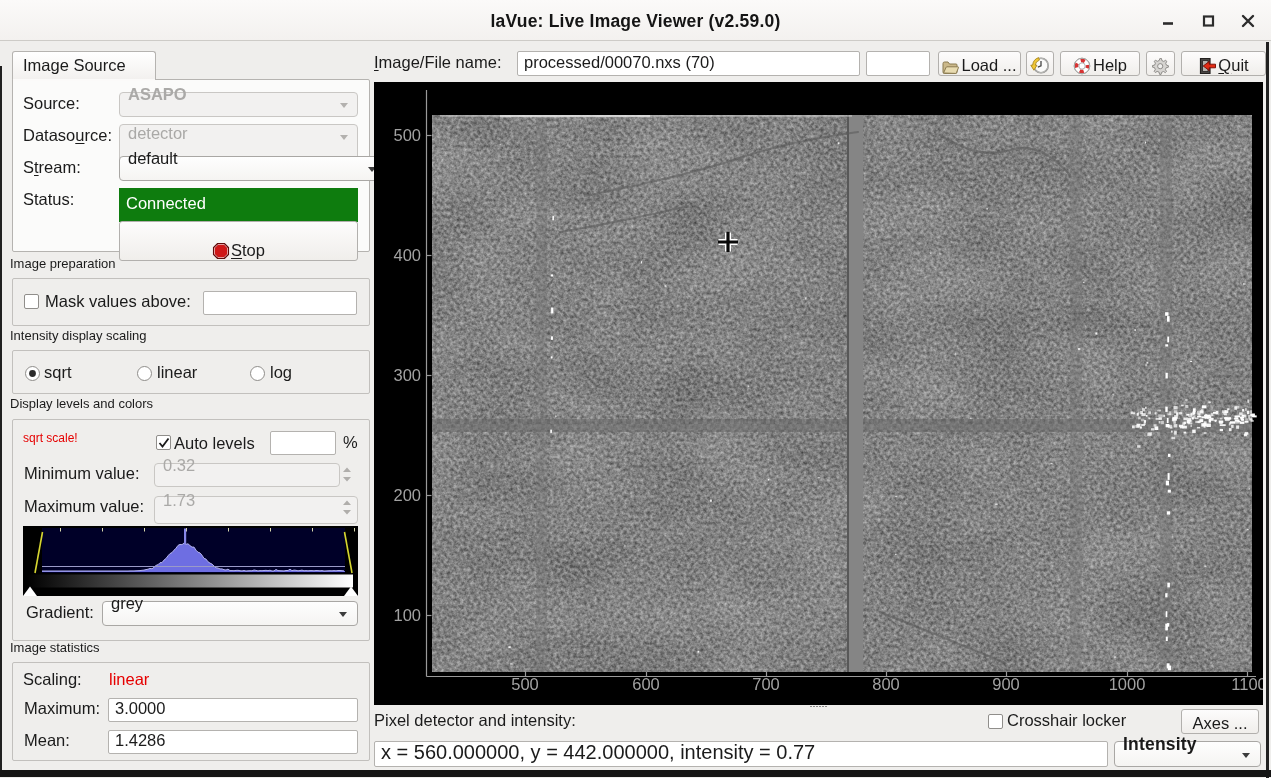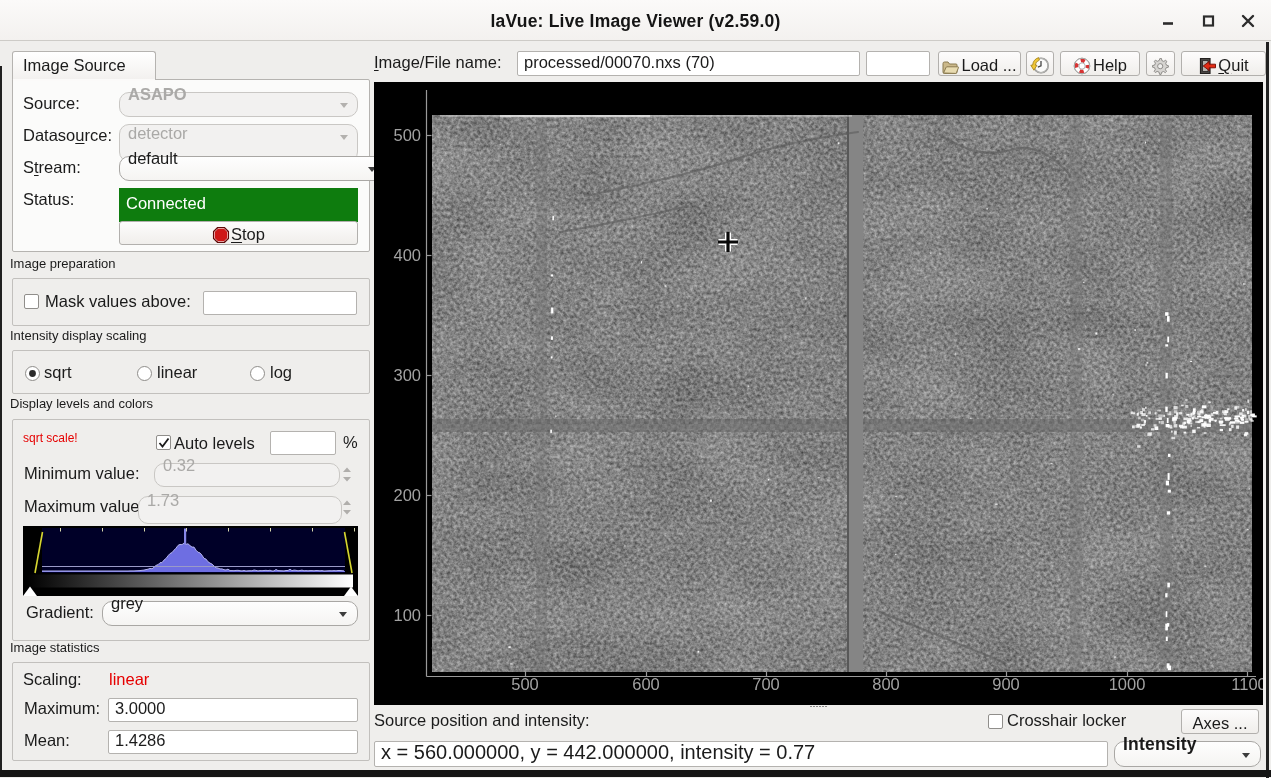--- a/index.html
+++ b/index.html
@@ -9,21 +9,21 @@
 
 #titlebar { left:0; top:0; width:1271px; height:41px; background:linear-gradient(#fbfaf9,#f3f1ef); border-bottom:1px solid #cdcbc7; }
 #title { width:100%; text-align:center; top:11px; font-weight:bold; font-size:17.5px; color:#151515; letter-spacing:0.2px; }
 
 #brd-l { left:0; top:66px; width:2px; height:704px; background:#202020; }
 #brd-r { left:1266px; top:42px; width:3px; height:736px; background:#202020; }
 #brd-b { left:0; top:770px; width:1271px; height:7px; background:#151515; }
 
 .btn { background:linear-gradient(#fdfcfc,#f0eeeb); border:1px solid #b2b0ad; border-radius:3px; display:flex; align-items:flex-end; justify-content:center; color:#1b1b1b; }
 .field { background:#ffffff; border:1px solid #b4b2af; border-radius:2px; color:#1b1b1b; display:flex; align-items:center; padding-left:6px; padding-bottom:3px; }
-.combo { background:linear-gradient(#fefefe,#f5f4f2); border:1px solid #a9a7a4; border-radius:10px; display:flex; align-items:center; padding-left:8px; padding-bottom:20px; }
+.combo { background:linear-gradient(#fefefe,#f5f4f2); border:1px solid #a9a7a4; border-radius:4px; display:flex; align-items:center; padding-left:8px; padding-bottom:20px; }
 .combo.dis { background:#f2f1f0; border:1px solid #c9c7c4; color:#aaa9a7; }
 .arrow { position:absolute; width:0; height:0; border-left:4.5px solid transparent; border-right:4.5px solid transparent; border-top:5px solid #3c3c3c; }
 .arrow.lt { border-top-color:#b3b1ae; }
 .frame { border:1px solid #c2c0bd; border-radius:2px; }
 .hdr { font-size:13px; color:#1b1b1b; line-height:1.05; transform:translateY(-2px); }
 .cb { width:15px; height:15px; background:#fff; border:1px solid #908e8b; border-radius:2px; }
 .lbl { font-size:16.5px; color:#1b1b1b; white-space:nowrap; line-height:1.05; transform:translateY(-2px); }
 u.mn { text-decoration:underline; text-underline-offset:2px; }
 </style>
 </head>
@@ -82,21 +82,21 @@
 <div class="abs" style="left:13px;top:79px;width:142px;height:2px;background:#fbfaf9"></div>
 
 <div class="abs lbl" style="left:23px;top:97px">Source:</div>
 <div class="abs combo dis" style="left:119px;top:92px;width:239px;height:25px;font-weight:bold">ASAPO<i class="arrow lt" style="right:9px;top:10px"></i></div>
 <div class="abs lbl" style="left:23px;top:129px">Dataso<u class="mn">u</u>rce:</div>
 <div class="abs combo dis" style="left:119px;top:124px;width:239px;height:38px">detector<i class="arrow lt" style="right:9px;top:10px"></i></div>
 <div class="abs lbl" style="left:23px;top:161px">S<u class="mn">t</u>ream:</div>
 <div class="abs combo" style="left:119px;top:156px;width:267px;height:25px">default<i class="arrow" style="right:9px;top:10px"></i></div>
 <div class="abs lbl" style="left:23px;top:193px">Status:</div>
 <div class="abs" style="left:119px;top:188px;width:239px;height:34px;background:#0e7c0e;color:#ffffff;display:flex;align-items:center;padding-left:7px;padding-bottom:3px">Connected</div>
-<div class="abs btn" style="left:119px;top:221px;width:239px;height:24px">
+<div class="abs btn" style="left:119px;top:221px;width:239px;height:40px">
     <svg width="18" height="18" viewBox="0 0 18 18" style="margin-right:1px">
       <path d="M5.6 1.8 L12.4 1.8 L16.2 5.6 L16.2 12.4 L12.4 16.2 L5.6 16.2 L1.8 12.4 L1.8 5.6 Z" fill="#cf1717" stroke="#5d0a0a" stroke-width="1.7"></path>
       <path d="M5.9 2.5 L12.1 2.5 L15.5 5.9 L15.5 12.1 L12.1 15.5 L5.9 15.5 L2.5 12.1 L2.5 5.9 Z" fill="none" stroke="#f0b0b0" stroke-width="0.9"></path>
     </svg>
     <span><u class="mn">S</u>top</span>
   </div>
 
 <div class="abs hdr" style="left:10px;top:259px">Image preparation</div>
 <div class="abs frame" style="left:12px;top:278px;width:358px;height:48px"></div>
 <div class="abs cb" style="left:24px;top:294px"></div>
@@ -129,21 +129,21 @@
 <div class="abs lbl" style="left:174px;top:437px">Auto levels</div>
 <div class="abs field" style="left:270px;top:431px;width:66px;height:24px"></div>
 <div class="abs lbl" style="left:343px;top:436px">%</div>
 
 <div class="abs lbl" style="left:24px;top:467px">Minimum value:</div>
 <div class="abs combo dis spin" style="left:154px;top:463px;width:186px;height:24px">0.32</div>
 <svg class="abs" style="left:339px;top:466px" width="16" height="18">
     <path d="M4 6 L8 1.5 L12 6 Z M4 11 L8 15.5 L12 11 Z" fill="#b0aeab"></path>
   </svg>
 <div class="abs lbl" style="left:24px;top:500px">Maximum value:</div>
-<div class="abs combo dis spin" style="left:138px;top:496px;width:204px;height:28px">1.73</div>
+<div class="abs combo dis spin" style="left:154px;top:496px;width:204px;height:28px">1.73</div>
 <svg class="abs" style="left:339px;top:499px" width="16" height="18">
     <path d="M4 6 L8 1.5 L12 6 Z M4 11 L8 15.5 L12 11 Z" fill="#b0aeab"></path>
   </svg>
 
 <svg class="abs" style="left:23px;top:526px" width="335" height="70" viewBox="0 0 335 70">
  <rect width="335" height="70" fill="#000000"></rect>
  <rect x="19" y="2" width="303" height="45" fill="#000028"></rect>
  <g stroke="#d8d8ae" stroke-width="1">
   <path d="M37.5 2 v3.5 M79.5 2 v3.5 M121.5 2 v3.5 M163.5 2 v3.5 M205.5 2 v3.5 M247.5 2 v3.5 M289.5 2 v3.5 M331.5 2 v3.5"></path>
  </g>
@@ -494,18 +494,18 @@
 </g>
 
 <g>
  <path d="M354 150.5 L354 169.5 M344.5 160 L363.5 160" stroke="#ffffff" stroke-width="6" stroke-linecap="butt"></path>
  <path d="M354 150 L354 170 M344 160 L364 160" stroke="#0a0a0a" stroke-width="3.2" stroke-linecap="butt"></path>
 </g>
 </svg>
 </div>
 
 <div class="abs" style="left:809px;top:705px;width:18px;height:3px;background:radial-gradient(circle 1px at 2px 1.5px,#8a8a8a 55%,transparent 60%) 0 0/3px 3px repeat-x"></div>
-<div class="abs lbl" style="left:374px;top:714px">Source position and intensity:</div>
+<div class="abs lbl" style="left:374px;top:714px">Pixel detector and intensity:</div>
 <div class="abs cb" style="left:988px;top:714px"></div>
 <div class="abs lbl" style="left:1007px;top:714px">Crosshair locker</div>
 <div class="abs btn" style="left:1181px;top:709px;width:78px;height:25px">Axes ...</div>
 <div class="abs field" style="left:374px;top:741px;width:734px;height:26px;font-size:20px">x = 560.000000, y = 442.000000, intensity = 0.77</div>
 <div class="abs combo" style="left:1114px;top:741px;width:147px;height:26px;font-weight:bold;font-size:17.5px;letter-spacing:0.2px">Intensity<i class="arrow" style="right:10px;top:11px"></i></div>
 
 </body></html>

